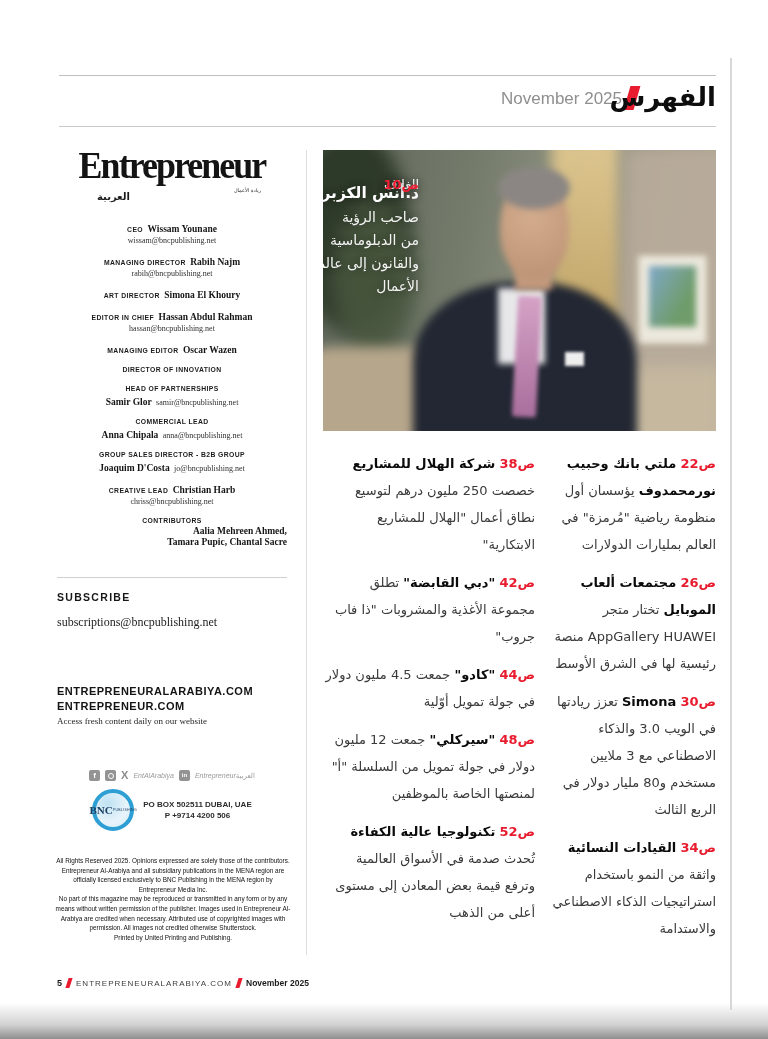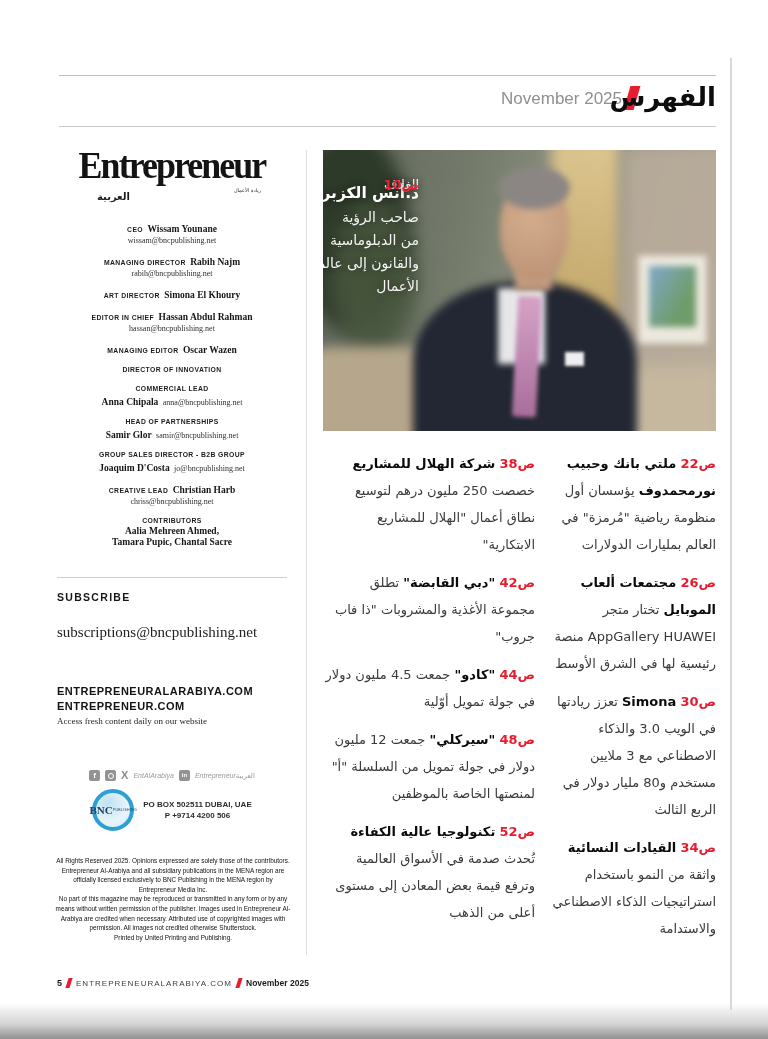--- a/index.html
+++ b/index.html
@@ -22,28 +22,28 @@
   
   .logo-wrap{left:57px;top:144px;width:230px;text-align:center;}
   .logo-word{font-family:"Liberation Serif",serif;font-weight:bold;font-size:37px;letter-spacing:-2px;
              color:#141414;transform:scaleX(.97);transform-origin:center;}
   .logo-ar{position:absolute;left:40px;top:47px;font-family:"DejaVu Sans",sans-serif;font-weight:bold;font-size:10px;color:#1c1c1c;}
   .logo-tag{position:absolute;right:26px;top:43px;font-family:"DejaVu Sans",sans-serif;font-size:5px;color:#2a2a2a;}
 
   .masthead{left:57px;top:221px;width:230px;text-align:center;}
   .mh-block{margin-bottom:8px;line-height:11px;}
   .mh-role{font-size:6.8px;font-weight:bold;letter-spacing:.4px;color:#1b1b1b;}
-  .mh-name{font-family:"Liberation Serif",serif;font-size:9.5px;font-weight:bold;color:#151515;}
+  .mh-name{font-family:"Liberation Serif",serif;font-size:9.5px;font-weight:bold;color:#151515;text-align:right;}
   .mh-email{font-family:"Liberation Serif",serif;font-size:8px;color:#303030;}
 
   .divider{left:57px;top:577px;width:230px;height:1px;background:#cfcfcf;}
 
   .centerblock{width:230px;left:57px;text-align:left;}
   .sec-label{font-weight:bold;font-size:10.5px;letter-spacing:1.3px;color:#171717;}
-  .sec-email{font-family:"Liberation Serif",serif;font-size:15px;color:#222;margin-top:21px;}
+  .sec-email{font-family:"Liberation Serif",serif;font-size:12px;color:#222;margin-top:12px;}
   .site{font-weight:bold;font-size:11px;letter-spacing:.5px;line-height:15px;color:#141414;}
   .tagline{font-family:Liberation Serif, serif;font-size:9px;color:#222;margin-top:2px;}
 
   .social{left:57px;top:770px;width:230px;display:flex;justify-content:center;align-items:center;gap:5px;}
   .sicon{width:11px;height:11px;background:#939393;border-radius:2px;color:#fff;font-size:8px;line-height:11px;
          text-align:center;font-weight:bold;}
   .sicon.insta{background:#939393;position:relative;}
   .sicon.insta::after{content:"";position:absolute;left:2.5px;top:2.5px;width:4px;height:4px;border:1px solid #fff;border-radius:50%;}
   .x-glyph{color:#8d8d8d;font-weight:bold;font-size:11px;line-height:11px;}
   .handle{font-size:7px;color:#9a9a9a;font-style:italic;}
@@ -140,26 +140,26 @@
       <div><span class="mh-role">EDITOR IN CHIEF</span> <span class="mh-name">Hassan Abdul Rahman</span></div>
       <div class="mh-email">hassan@bncpublishing.net</div>
     </div>
     <div class="mh-block">
       <div><span class="mh-role">MANAGING EDITOR</span> <span class="mh-name">Oscar Wazen</span></div>
     </div>
     <div class="mh-block">
       <div class="mh-role">DIRECTOR OF INNOVATION</div>
     </div>
     <div class="mh-block">
+      <div class="mh-role">HEAD OF PARTNERSHIPS</div>
+      <div><span class="mh-name">Samir Glor</span> <span class="mh-email">samir@bncpublishing.net</span></div>
+    </div>
+    <div class="mh-block">
       <div class="mh-role">COMMERCIAL LEAD</div>
       <div><span class="mh-name">Anna Chipala</span> <span class="mh-email">anna@bncpublishing.net</span></div>
-    </div>
-    <div class="mh-block">
-      <div class="mh-role">HEAD OF PARTNERSHIPS</div>
-      <div><span class="mh-name">Samir Glor</span> <span class="mh-email">samir@bncpublishing.net</span></div>
     </div>
     <div class="mh-block">
       <div class="mh-role">GROUP SALES DIRECTOR - B2B GROUP</div>
       <div><span class="mh-name">Joaquim D'Costa</span> <span class="mh-email">jo@bncpublishing.net</span></div>
     </div>
     <div class="mh-block">
       <div><span class="mh-role">CREATIVE LEAD</span> <span class="mh-name">Christian Harb</span></div>
       <div class="mh-email">chriss@bncpublishing.net</div>
     </div>
     <div class="mh-block">

